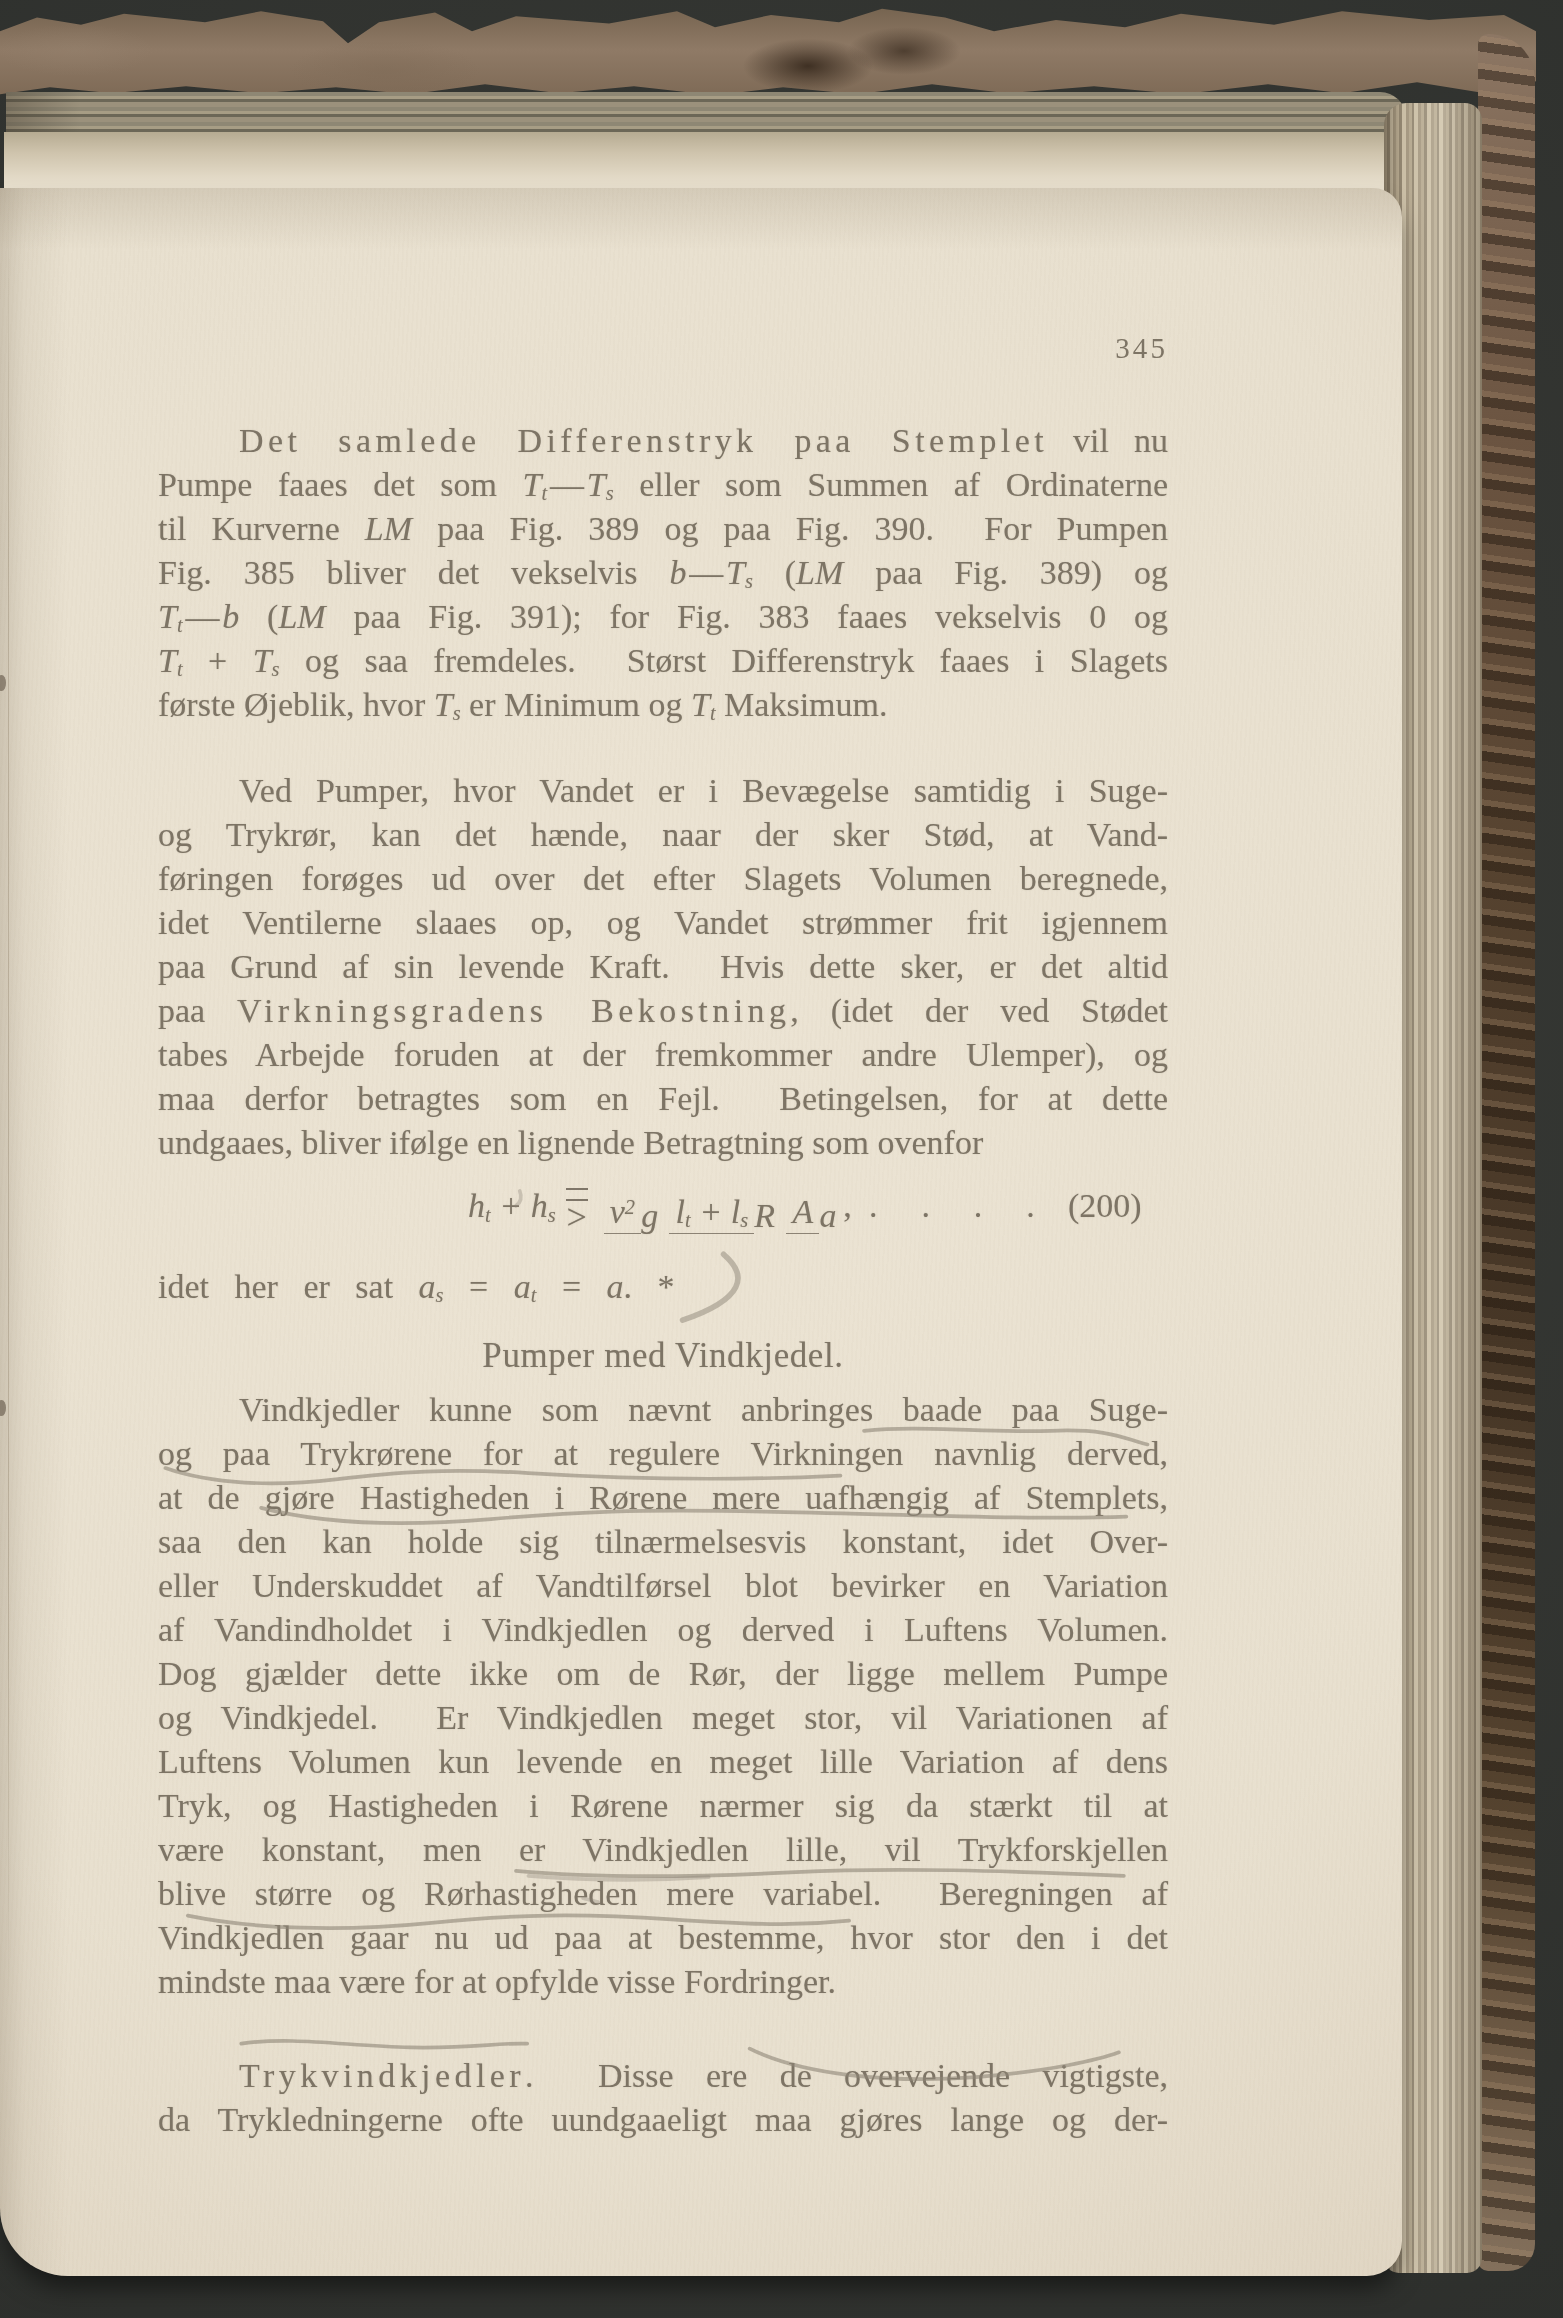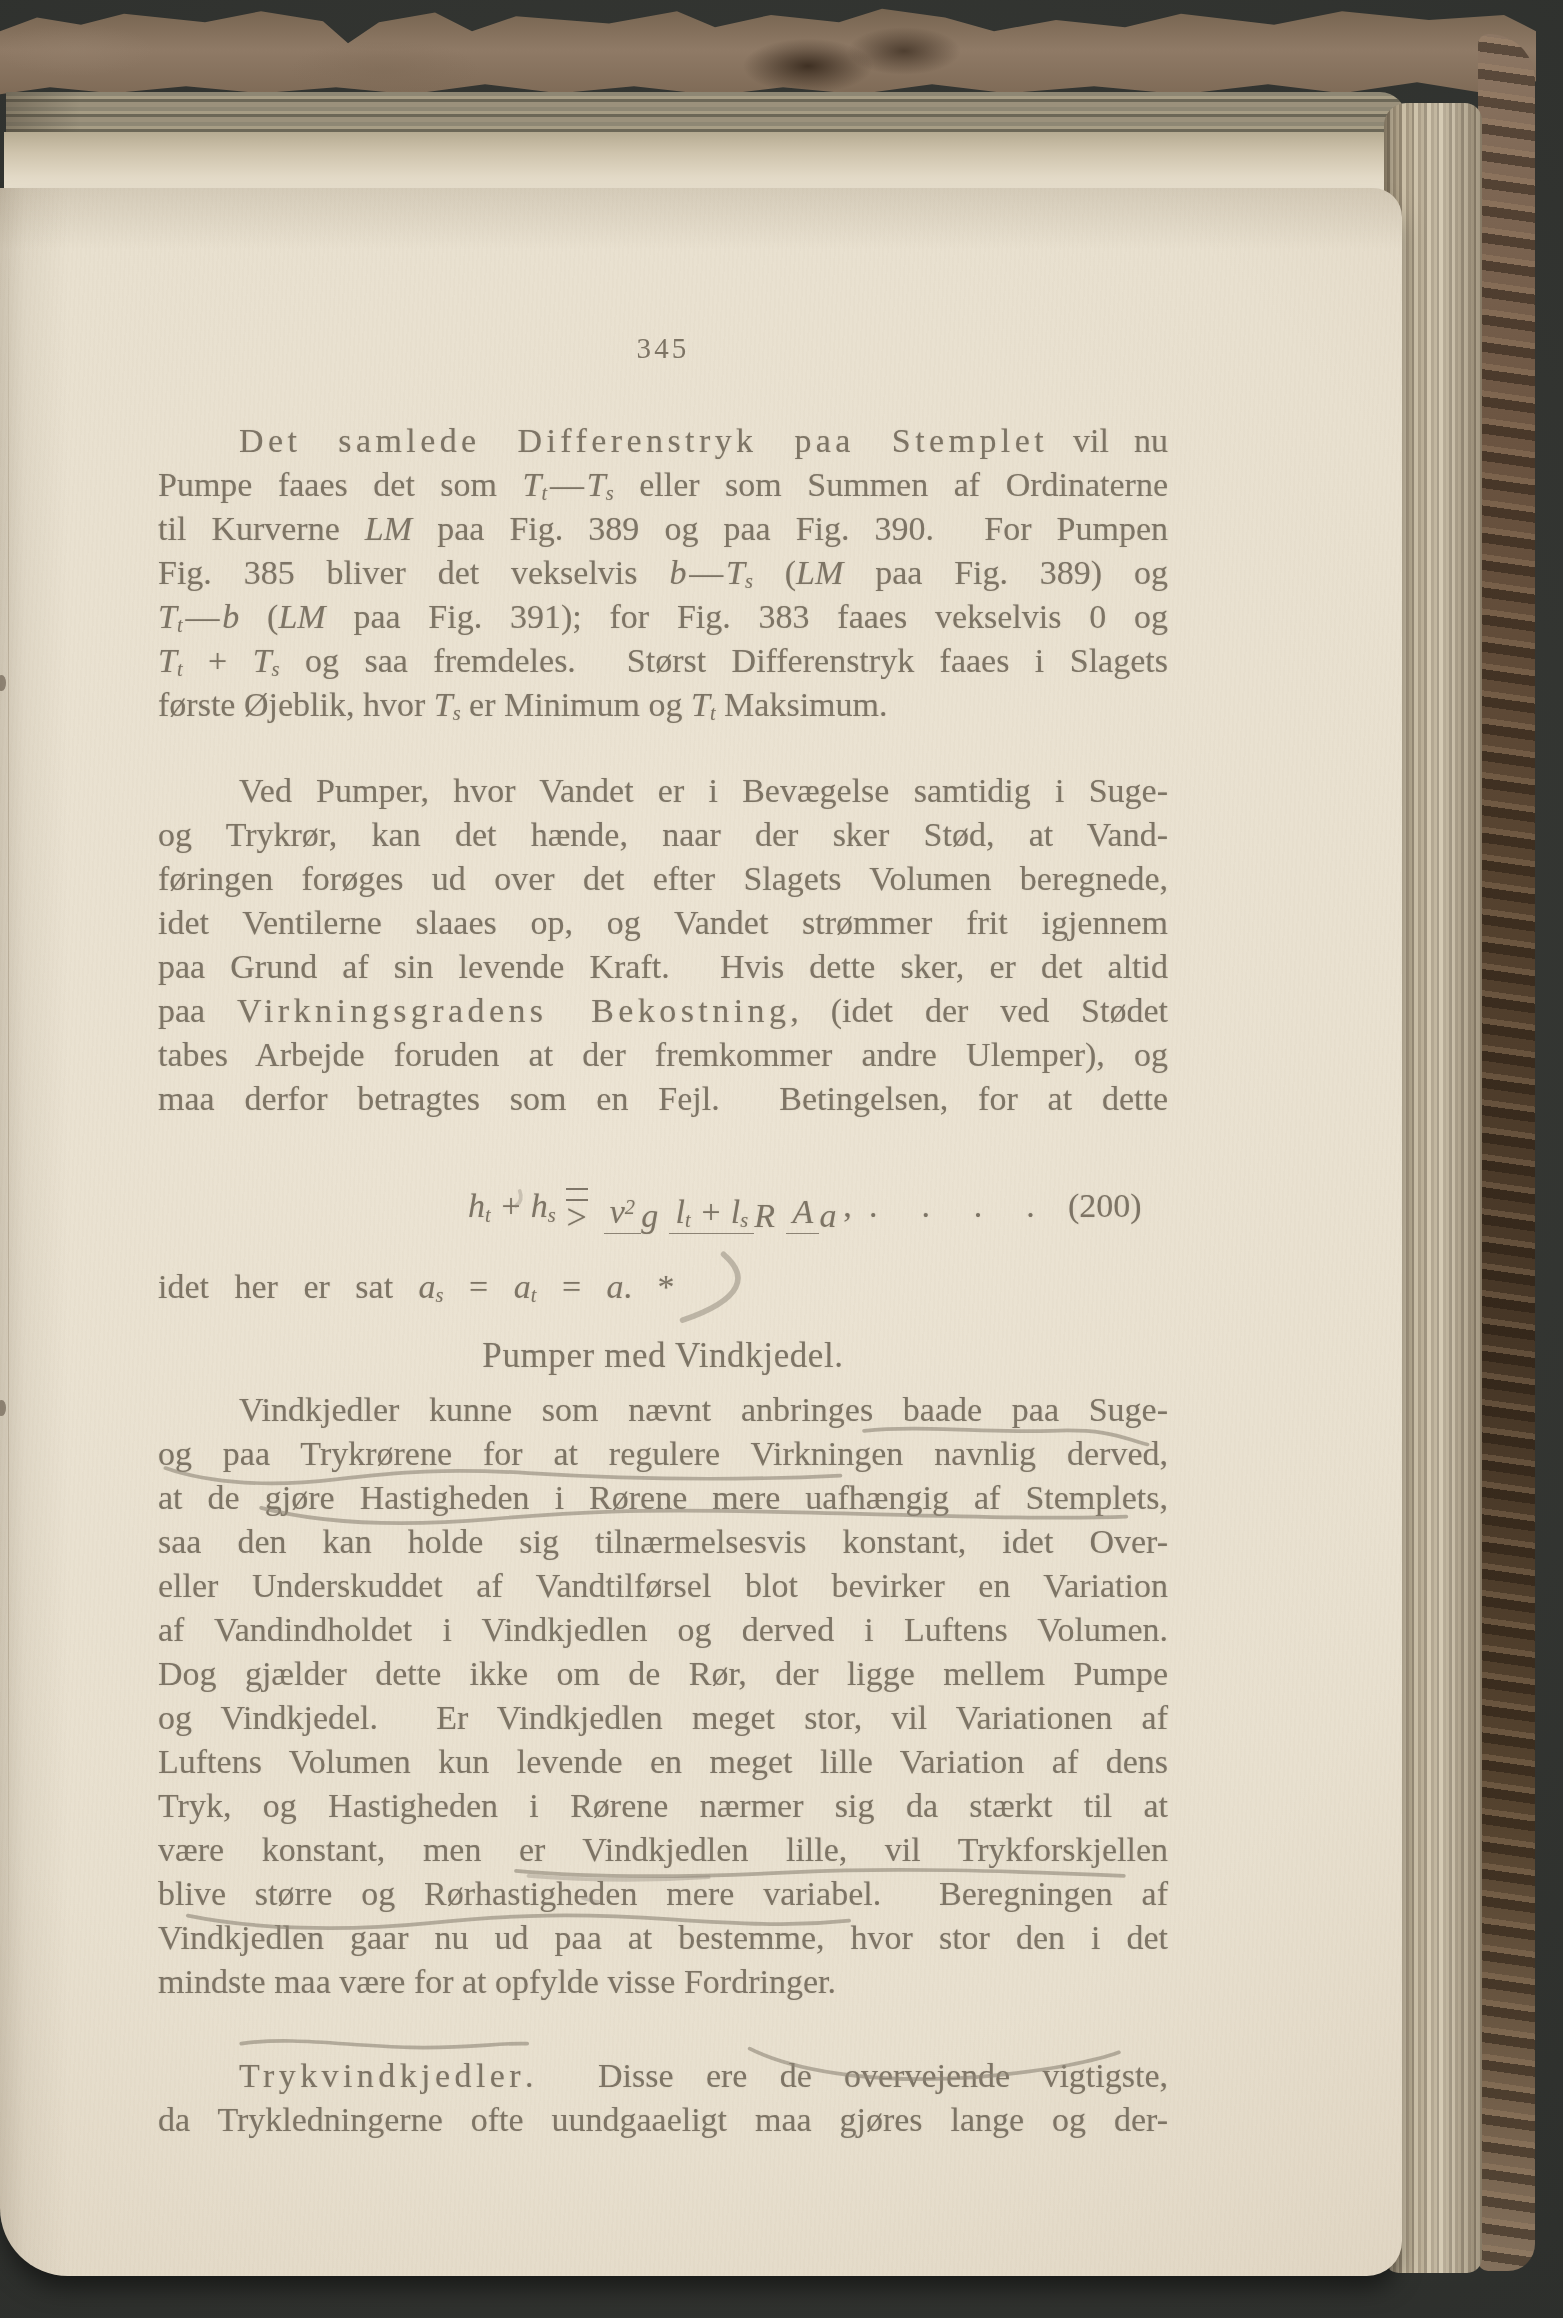--- a/index.html
+++ b/index.html
@@ -56,21 +56,21 @@
       radial-gradient(120% 90% at 45% 42%, #ece4d4 0%, #e8e0cf 55%, #ded3c0 85%, #d5cab4 100%);
     box-shadow:0 16px 25px -5px rgba(0,0,0,.5);
     color:#7d7465;
   }
   .gutter-line{position:absolute;left:7.5px;top:199px;width:1.9px;height:1802px;z-index:4;
     background:linear-gradient(180deg, rgba(110,92,66,0), rgba(110,92,66,.25) 20%, rgba(110,92,66,.25) 80%, rgba(110,92,66,0));}
   .nick{position:absolute;width:8.7px;height:16px;border-radius:50%;background:#55483a;opacity:.55;z-index:4}
   .nick.n1{left:-3.1px;top:675px}.nick.n2{left:-3.1px;top:1400px}
 
   
-  .pagenum{position:absolute;left:158px;top:144px;width:1010px;text-align:center;
+  .pagenum{position:absolute;left:158px;top:144px;width:1010px;text-align:right;
     font-size:29px;letter-spacing:3.1px;color:#7d7465}
   .para{position:absolute;left:158px;width:1010px;font-size:34px;
     text-shadow:0 0 1.2px rgba(118,109,94,.35)}
   .p1{top:231px;line-height:44px}
   .p2{top:581px;line-height:44px}
   .p3{top:1200px;line-height:44px}
   .p4{top:1866px;line-height:44px}
   .line{text-align:justify;text-align-last:justify}
   .line.end{text-align-last:left}
   .line.indent{padding-left:81px}
@@ -128,20 +128,21 @@
 
   <div class="para p2">
     <div class="line indent">Ved Pumper, hvor Vandet er i Bevægelse samtidig i Suge-</div>
     <div class="line">og Trykrør, kan det hænde, naar der sker Stød, at Vand-</div>
     <div class="line">føringen forøges ud over det efter Slagets Volumen beregnede,</div>
     <div class="line">idet Ventilerne slaaes op, og Vandet strømmer frit igjennem</div>
     <div class="line">paa Grund af sin levende Kraft.&nbsp; Hvis dette sker, er det altid</div>
     <div class="line">paa <span class="sp">Virkningsgradens Bekostning</span>, (idet der ved Stødet</div>
     <div class="line">tabes Arbejde foruden at der fremkommer andre Ulemper), og</div>
     <div class="line">maa derfor betragtes som en Fejl.&nbsp; Betingelsen, for at dette</div>
+    <div class="line end">undgaaes, bliver ifølge en lignende Betragtning som ovenfor</div>
   </div>
 
   <div class="formula">
     <span class="lhs base"><i>h</i><sub>t</sub> + <i>h</i><sub>s</sub></span>
     <span class="geq">
         <span class="bars"></span>
         <span class="gt">&gt;</span>
       </span>
     <span class="frac">
         <span class="num"><i>v</i><sup>2</sup></span>

